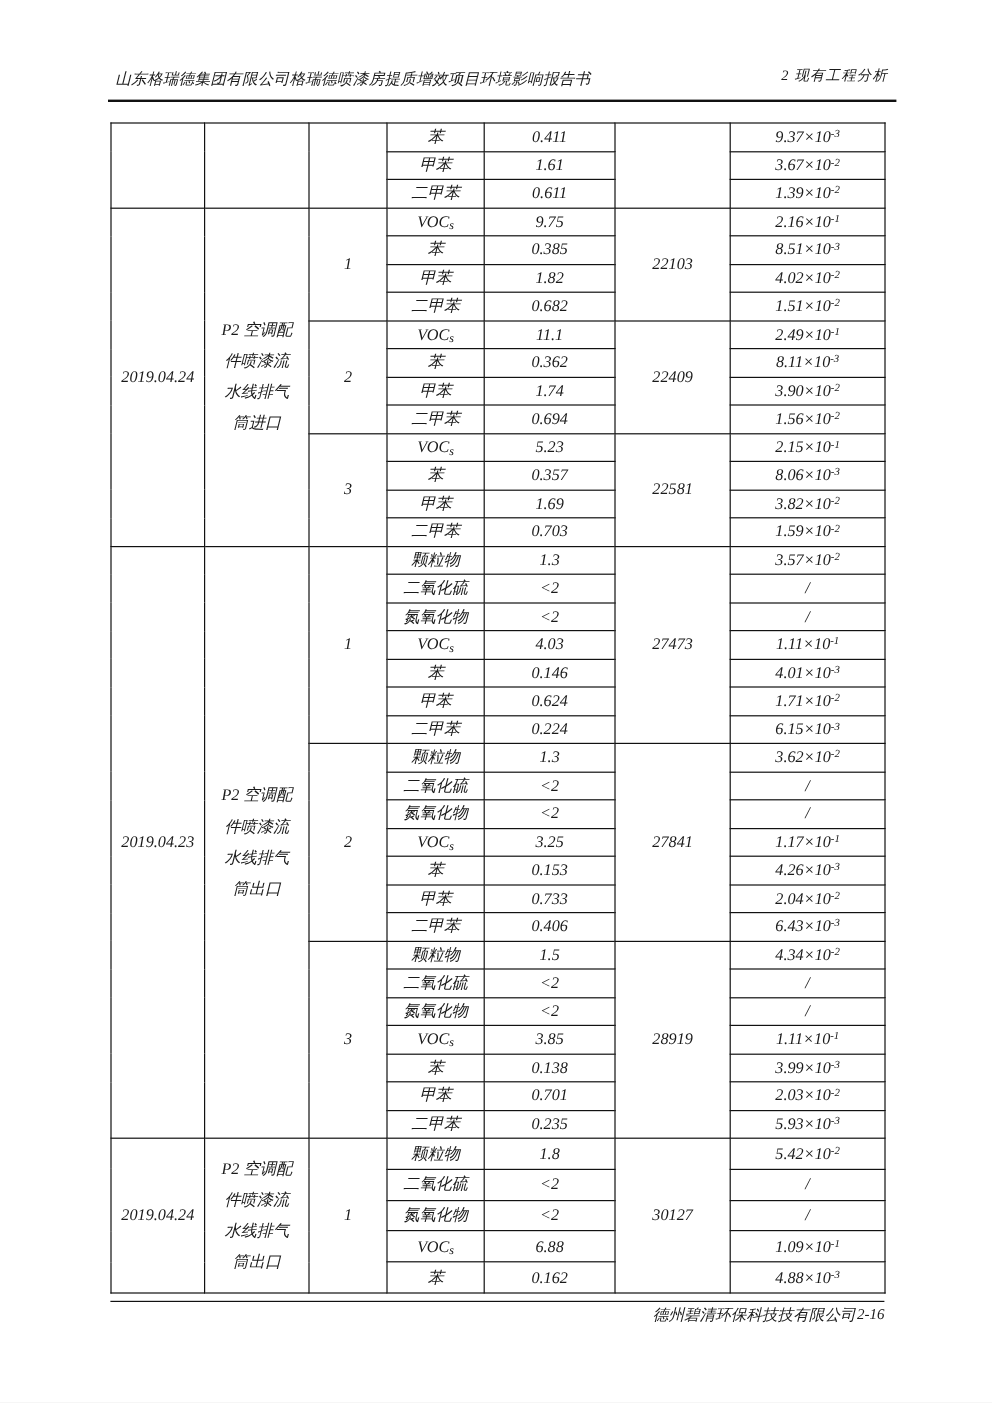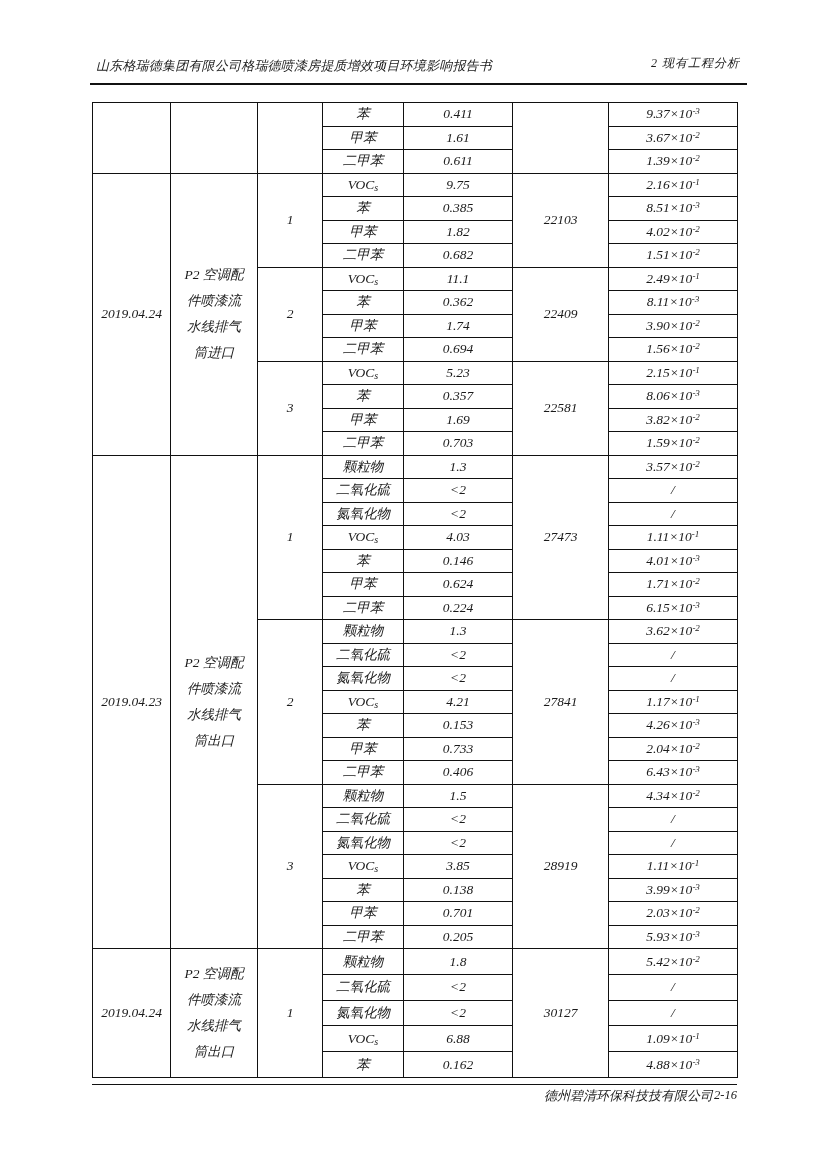--- a/index.html
+++ b/index.html
@@ -198,21 +198,21 @@
           <td class="col-value">&lt;2</td>
           <td class="col-rate">/</td>
         </tr>
         <tr>
           <td class="col-pollutant">氮氧化物</td>
           <td class="col-value">&lt;2</td>
           <td class="col-rate">/</td>
         </tr>
         <tr>
           <td class="col-pollutant">VOC<sub>s</sub></td>
-          <td class="col-value">4.21</td>
+          <td class="col-value">3.25</td>
           <td class="col-rate">1.17×10<sup>-1</sup></td>
         </tr>
         <tr>
           <td class="col-pollutant">苯</td>
           <td class="col-value">0.153</td>
           <td class="col-rate">4.26×10<sup>-3</sup></td>
         </tr>
         <tr>
           <td class="col-pollutant">甲苯</td>
           <td class="col-value">0.733</td>
@@ -250,21 +250,21 @@
           <td class="col-value">0.138</td>
           <td class="col-rate">3.99×10<sup>-3</sup></td>
         </tr>
         <tr>
           <td class="col-pollutant">甲苯</td>
           <td class="col-value">0.701</td>
           <td class="col-rate">2.03×10<sup>-2</sup></td>
         </tr>
         <tr>
           <td class="col-pollutant">二甲苯</td>
-          <td class="col-value">0.205</td>
+          <td class="col-value">0.235</td>
           <td class="col-rate">5.93×10<sup>-3</sup></td>
         </tr>
         <tr>
           <td class="col-date" rowspan="5">2019.04.24</td>
           <td class="col-location" rowspan="5">
             <div class="loc-inner">P2 空调配件喷漆流水线排气筒出口</div>
           </td>
           <td class="col-sample" rowspan="5">1</td>
           <td class="col-pollutant">颗粒物</td>
           <td class="col-value">1.8</td>

